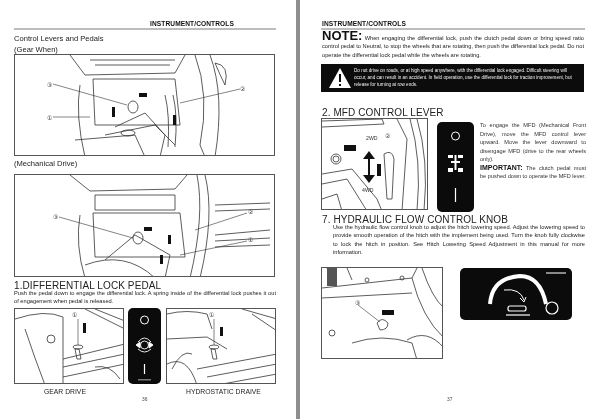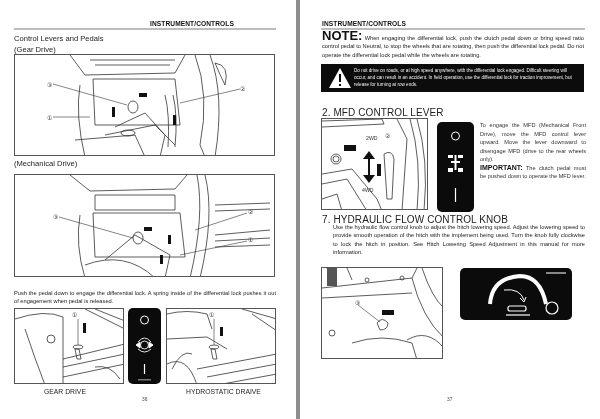--- a/index.html
+++ b/index.html
@@ -38,21 +38,21 @@
   .pgnum { position: absolute; font-size: 4.8px; color: #444; }
 </style>
 </head>
 <body>
 
 <div id="page-left" class="page">
   <div class="hdr" style="left:150px;">INSTRUMENT/CONTROLS</div>
   <div class="hdr-line" style="left:14px; width:262px;"></div>
 
   <div class="sub" style="left:14px; top:34px;">Control Levers and Pedals</div>
-  <div class="sub" style="left:14px; top:45px;">(Gear Drive)</div>
+  <div class="sub" style="left:14px; top:45px;">(Gear When)</div>
 
   <div class="figure" style="left:14px; top:54px; width:261px; height:102px;">
     <svg width="261" height="102" viewBox="0 0 261 102">
       <g fill="none" stroke="#333" stroke-width="0.8">
         <path d="M55 0 L70 20 L160 18 L170 0"></path>
         <path d="M75 5 L160 5 M80 10 L155 10"></path>
         <path d="M78 24 L160 24 L165 70 L80 70 Z"></path>
         <path d="M180 0 Q195 40 185 90 L190 102"></path>
         <path d="M195 0 Q210 40 200 102"></path>
         <path d="M200 8 Q215 10 210 30 Q205 20 200 8"></path>
@@ -107,20 +107,21 @@
         <line x1="44" y1="42" x2="118" y2="63"></line>
         <line x1="232" y1="38" x2="180" y2="55"></line>
         <line x1="232" y1="66" x2="165" y2="80"></line>
       </g>
     </svg>
     <span class="callout" style="left:38px; top:38px;">③</span>
     <span class="callout" style="left:233px; top:33px;">②</span>
     <span class="callout" style="left:233px; top:61px;">①</span>
   </div>
 
+  <div class="sec" style="left:14px; top:280px;">1.DIFFERENTIAL LOCK PEDAL</div>
   <div class="para" style="left:14px; top:289px; width:262px;">Push the pedal down to engage the differential lock. A spring inside of the differential lock pushes it out of engagement when pedal is released.</div>
 
   <div class="figure" style="left:14px; top:308px; width:110px; height:76px;">
     <svg width="110" height="76" viewBox="0 0 110 76">
       <g fill="none" stroke="#333" stroke-width="0.8">
         <path d="M0 10 Q30 0 48 8 L48 76"></path>
         <path d="M10 20 Q20 50 30 76"></path>
         <circle cx="36" cy="30" r="4"></circle>
         <path d="M48 50 L110 35 M48 58 L110 45 M48 68 L110 55"></path>
         <path d="M70 0 L110 20 M80 0 L110 12"></path>

